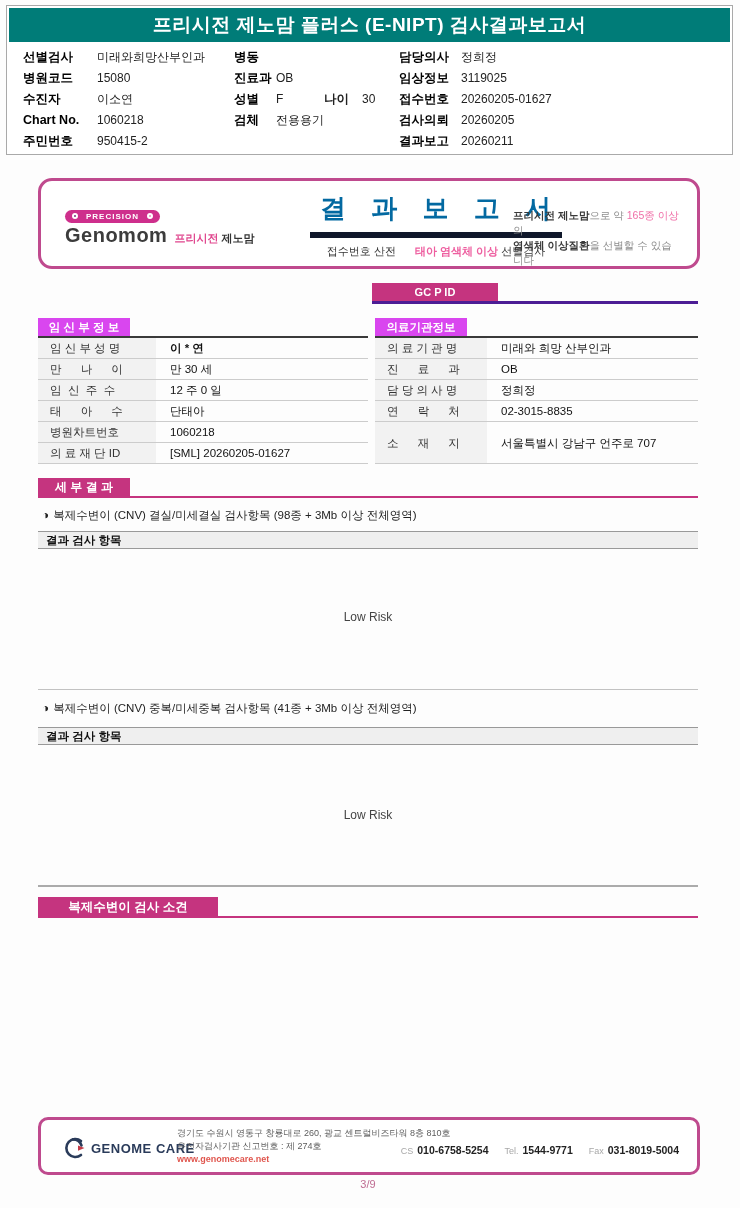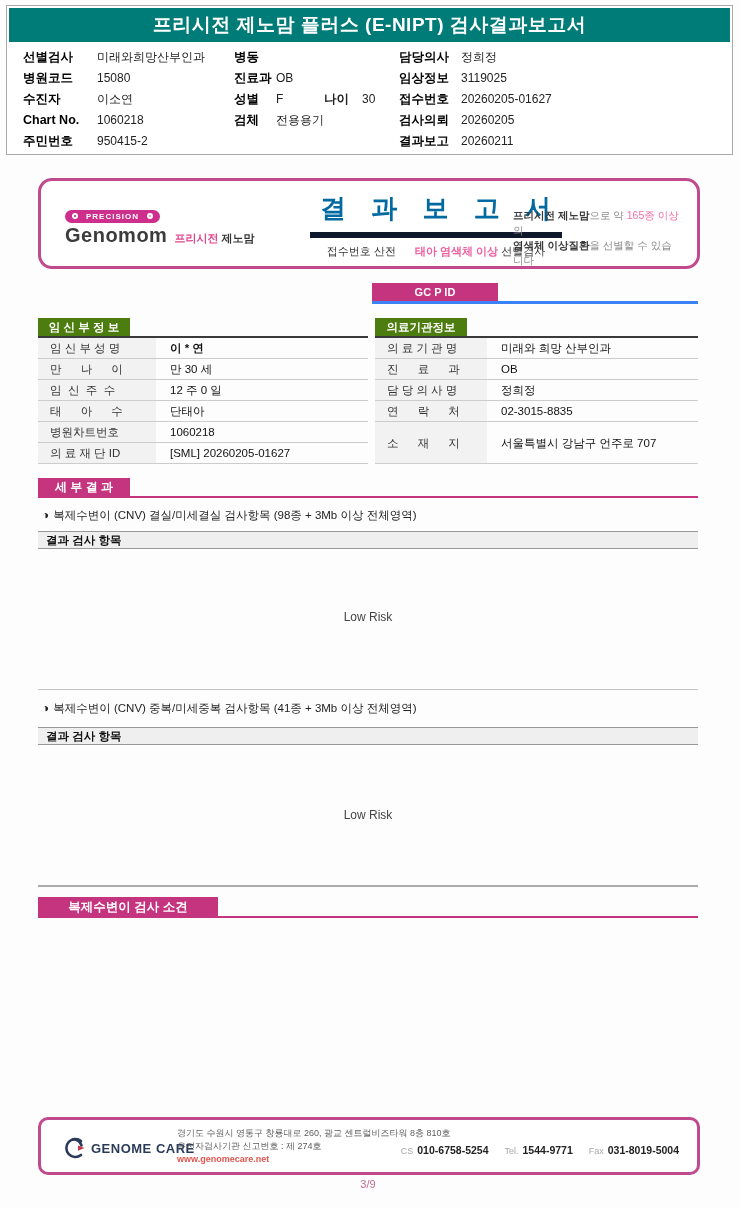--- a/index.html
+++ b/index.html
@@ -35,29 +35,29 @@
   .kr-pink { color:#E0488F; } .kr-dark { color:#333; }
   .center-title { position:absolute; left:252px; top:10px; width:286px; text-align:center; }
   .ct-main { display:inline-block; font-size:26px; font-weight:bold; color:#0369a1; letter-spacing:9px; padding:0 2px 6px 10px; border-bottom:6px solid #0f172a; }
   .ct-sub { margin-top:6px; font-size:11px; color:#333; white-space:nowrap; }
   .ct-sub .hl { color:#EE5FA0; font-weight:bold;padding-left:16px; }
   .tagline { position:absolute; right:16px; top:27px; width:168px; font-size:10.5px; line-height:15px; color:#8d8d8d; }
   .tagline b { color:#3a3a3a; }
   .tagline .pk { color:#F06FA8; }
 
   
-  .gcpid { position:absolute; left:372px; top:283px; width:326px; height:21px; display:flex; border-bottom:3px solid #3b82f6;align-items:center; }
+  .gcpid { position:absolute; left:372px; top:283px; width:326px; height:21px; display:flex; border-bottom:3px solid #4c1d95;align-items:center; }
   .gcpid-label { width:126px; background:#C5347F; color:#fff; font-size:11px; font-weight:bold; text-align:center; line-height:18px; }
   .gcpid-value { flex:1; background:#fff; border:1px solid #a5a5a5; border-left:none; border-bottom:none; font-size:12.5px; font-weight:bold; color:#111; text-align:center; line-height:17px; }
 
   
   .info-table { position:absolute; top:318px; }
   .it-left { left:38px; width:330px; }
   .it-right { left:375px; width:323px; }
-  .it-badge { width:92px; height:18px; line-height:18px; background:#4d7c0f; color:#fff; font-size:11.5px; font-weight:bold; text-align:center; white-space:pre; }
+  .it-badge { width:92px; height:18px; line-height:18px; background:#d946ef; color:#fff; font-size:11.5px; font-weight:bold; text-align:center; white-space:pre; }
   .it-body { border-top:2px solid #3a3a3a; }
   .it-row { display:flex; height:21px; line-height:21px; border-bottom:1px solid #cccccc; font-size:11.5px; }
   .it-row.tall { height:42px; line-height:42px; }
   .it-label { background:#F2F2F2; color:#333; padding-left:12px; white-space:pre; }
   .it-left .it-label { width:118px; }
   .it-right .it-label { width:112px; }
   .it-value { padding-left:14px; color:#111; white-space:pre; }
   .it-value.b { font-weight:bold; }
 
   

